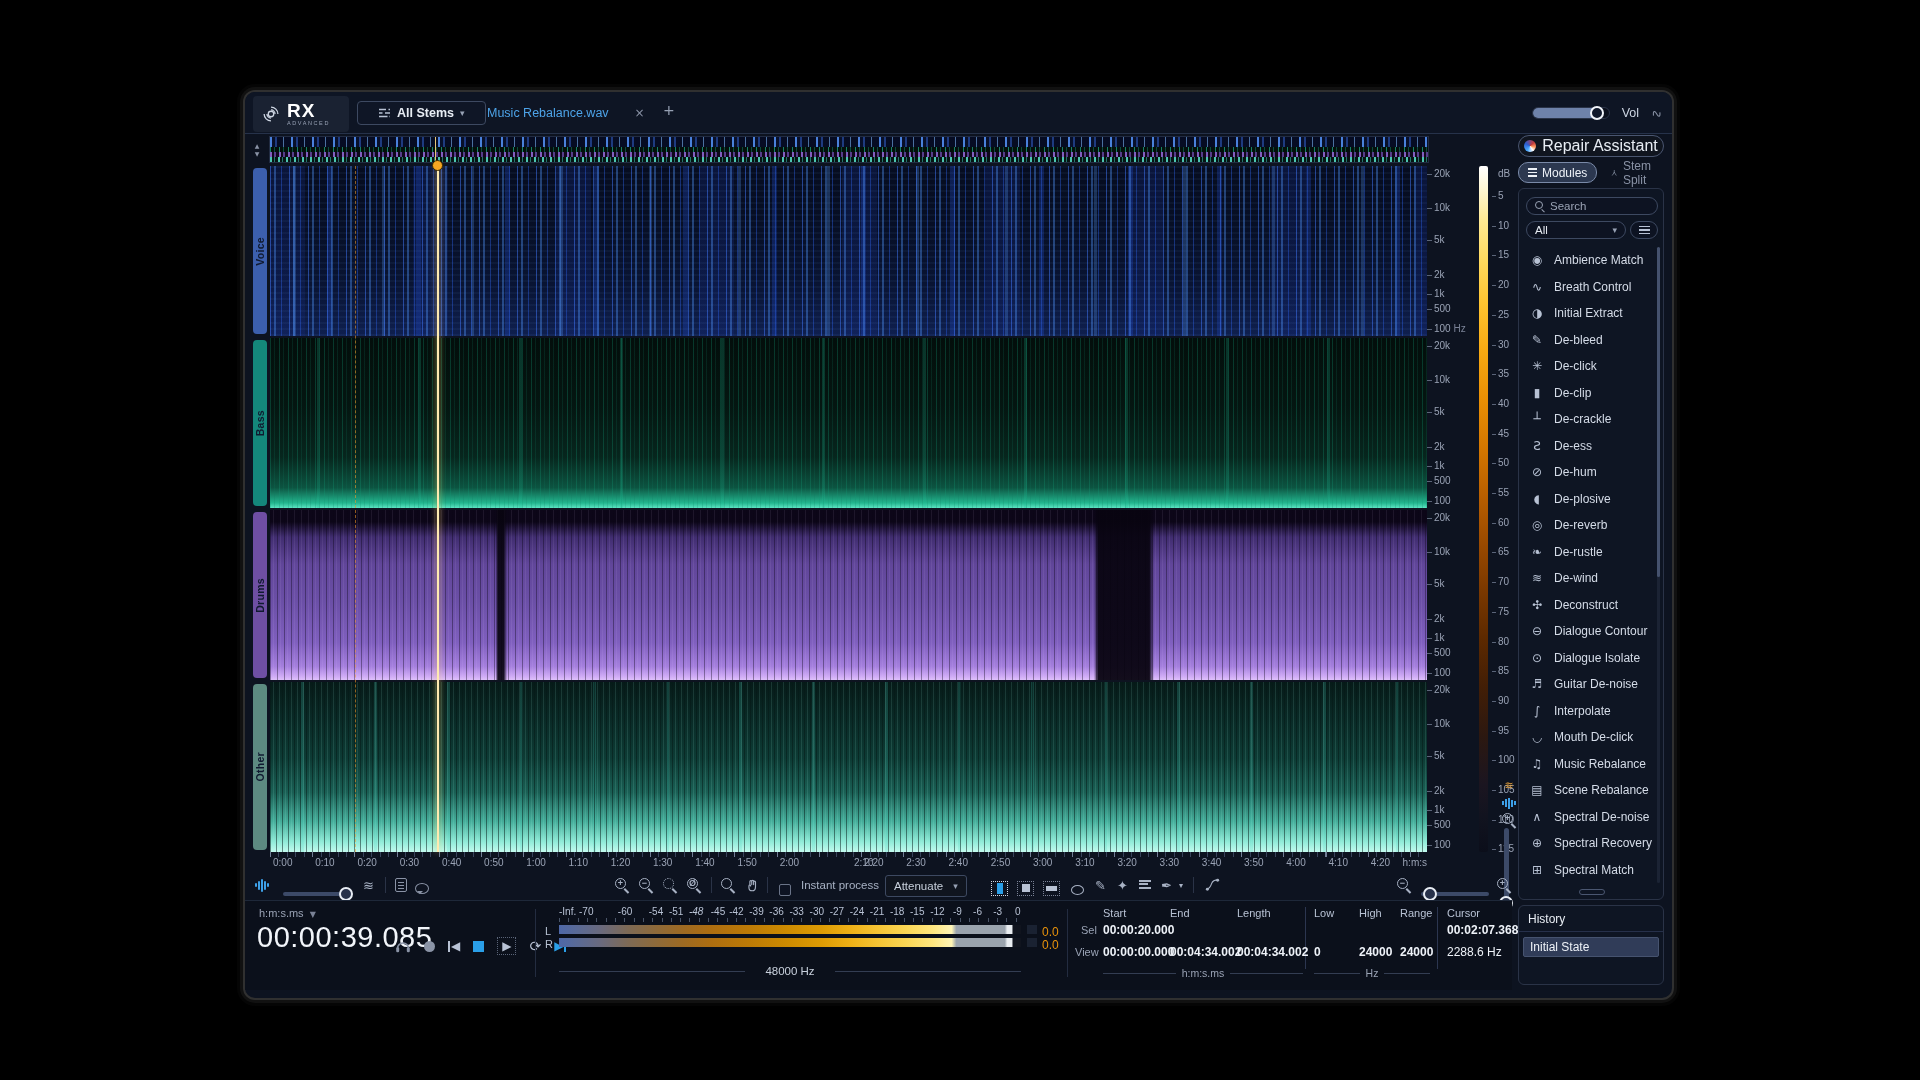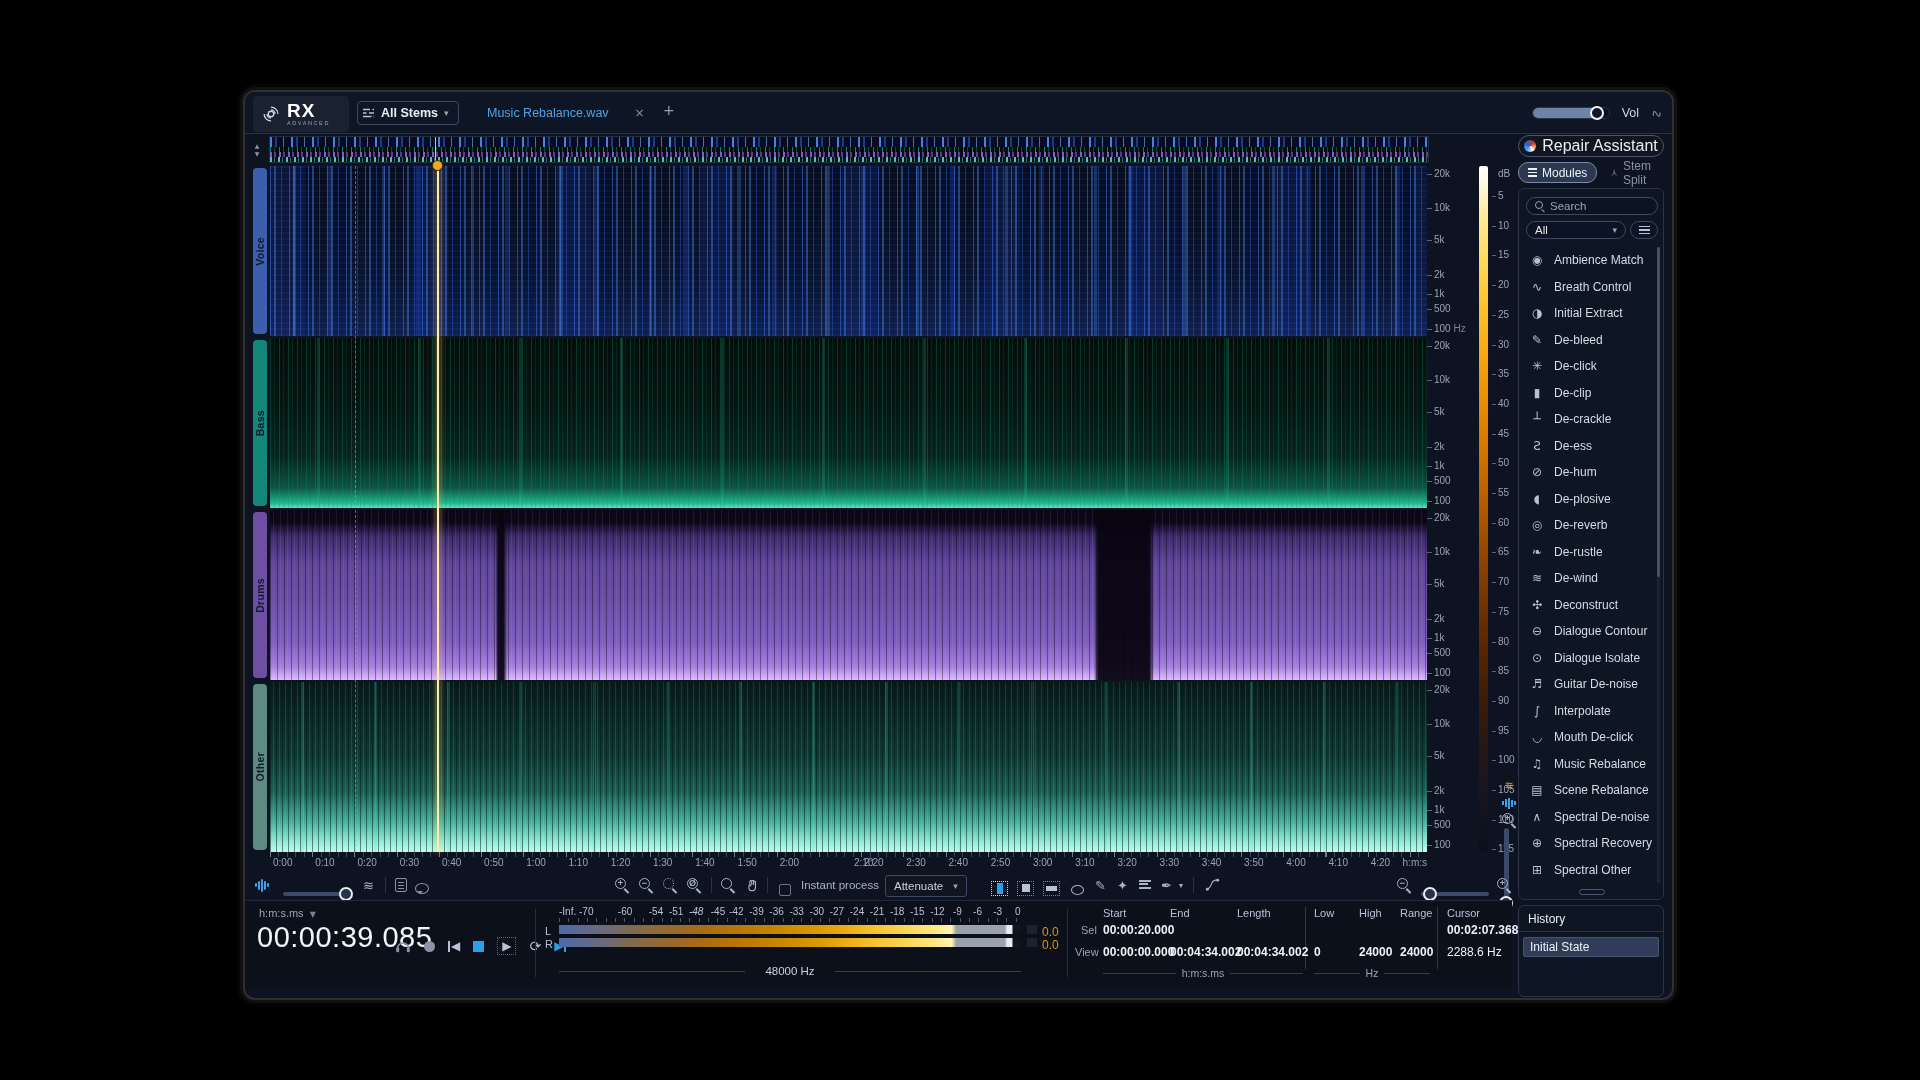--- a/index.html
+++ b/index.html
@@ -10,21 +10,21 @@
     border-radius:10px;box-shadow:0 0 0 2px rgba(130,130,130,.28),0 0 0 5px rgba(70,70,70,.18),0 0 0 8px rgba(40,40,40,.12),0 14px 50px rgba(0,0,0,.9)}
   .glyph{font-family:"DejaVu Sans",sans-serif}
 
   
   .topbar{position:absolute;left:0;top:0;width:100%;height:42px;border-bottom:1px solid #26324a;border-radius:10px 10px 0 0;background:#0e1524}
   .logo-box{position:absolute;left:8px;top:4px;width:96px;height:36px;background:#1a2232;border-radius:4px;display:flex;align-items:center;gap:5px;padding:0 7px}
   .logo-text{display:flex;flex-direction:column;line-height:1}
   .logo-rx{font-size:19px;font-weight:bold;color:#fff;letter-spacing:1px}
   .logo-adv{font-size:5.5px;color:#97a1b4;letter-spacing:1.6px;margin-top:1px;text-align:right}
   .stems-dd{position:absolute;left:112px;top:9px;height:24px;min-width:102px;border:1px solid #3d4961;border-radius:4px;
-    display:flex;align-items:center;gap:6px;padding:0 4px;background:#0f1626;cursor:pointer}
+    display:flex;align-items:center;gap:6px;padding:0 20px;background:#0f1626;cursor:pointer}
   .stems-dd .lbl{font-size:12.5px;font-weight:bold;color:#e8edf4}
   .chev{font-size:9px;color:#97a1b4}
   .doc-tab{position:absolute;left:232px;top:6px;height:30px;display:flex;align-items:center;gap:26px;padding:0 10px}
   .doc-tab .tname{font-size:12.5px;color:#4da3e8}
   .doc-tab .tclose{font-size:12px;color:#8a93a6;cursor:pointer}
   .add-tab{position:absolute;left:418px;top:10px;font-size:14px;color:#97a1b4;cursor:pointer}
   .vol-cluster{position:absolute;right:10px;top:9px;display:flex;align-items:center;gap:12px;height:24px}
   .vol-slider{position:relative;width:78px;height:12px;border-radius:6px;background:#0a0f1c;border:1px solid #2a3347}
   .vol-fill{position:absolute;left:0;top:0;height:100%;width:86%;background:#6e82aa;border-radius:6px}
   .vol-knob{position:absolute;left:76%;top:-2px;width:14px;height:14px;border-radius:50%;background:#10182a;border:2.5px solid #f2f5fa}
@@ -197,21 +197,21 @@
   .burger{width:28px;border:1px solid #3d4961;border-radius:9px;background:#0d1322;display:flex;align-items:center;justify-content:center;color:#b8c2d4;cursor:pointer}
   .burger b{display:block;width:11px}
   .burger .bbars b{display:block;width:11px;height:1.4px;background:#b8c2d4;margin:2px 0}
   .modlist{position:absolute;left:2px;top:58px;width:136px;height:638px;overflow:hidden}
   .mitem{display:flex;align-items:center;height:26.5px;padding-left:8px;gap:9px;cursor:pointer}
   .mitem .mico{width:16px;text-align:center;font-size:12px;color:#b8c2d4}
   .mitem .mlab{font-size:12px;color:#d5dce8;white-space:nowrap}
   .mscroll{position:absolute;right:3px;top:58px;width:3px;height:636px;background:#1b2334;border-radius:2px}
   .mthumb{position:absolute;left:0;top:0;width:3px;height:330px;background:#45526e;border-radius:2px}
   .rhandle{position:absolute;left:60px;bottom:4px;width:26px;height:6px;border:1px solid #4a5670;border-radius:3px;cursor:ns-resize}
-  .histbox{position:absolute;left:0;top:770px;width:146px;height:92px;border:1px solid #2a3347;border-radius:6px;background:#10172680}
+  .histbox{position:absolute;left:0;top:770px;width:146px;height:80px;border:1px solid #2a3347;border-radius:6px;background:#10172680}
   .histbox .htitle{display:block;padding:6px 9px 5px;font-size:12px;color:#e8edf4;border-bottom:1px solid #26304a}
   .hitem{margin:5px 4px 0;height:20px;border-radius:2px;display:flex;align-items:center;padding:0 6px;font-size:12px;color:#eef2f8;cursor:pointer}
   .hitem.sel{background:#303c58;border:1px solid #46536f}
 </style>
 </head>
 <body>
 
 <div class="stage">
   <div class="window">
 
@@ -757,21 +757,21 @@
             <div class="mitem">
               <span class="mico glyph">∧</span>
               <span class="mlab">Spectral De-noise</span>
             </div>
             <div class="mitem">
               <span class="mico glyph">⊕</span>
               <span class="mlab">Spectral Recovery</span>
             </div>
             <div class="mitem">
               <span class="mico glyph">⊞</span>
-              <span class="mlab">Spectral Other</span>
+              <span class="mlab">Spectral Match</span>
             </div>
           </div>
         <div class="mscroll">
             <div class="mthumb"></div>
           </div>
         <div class="rhandle"></div>
       </div>
       <div class="histbox">
         <span class="htitle">History</span>
         <div id="histlist">

